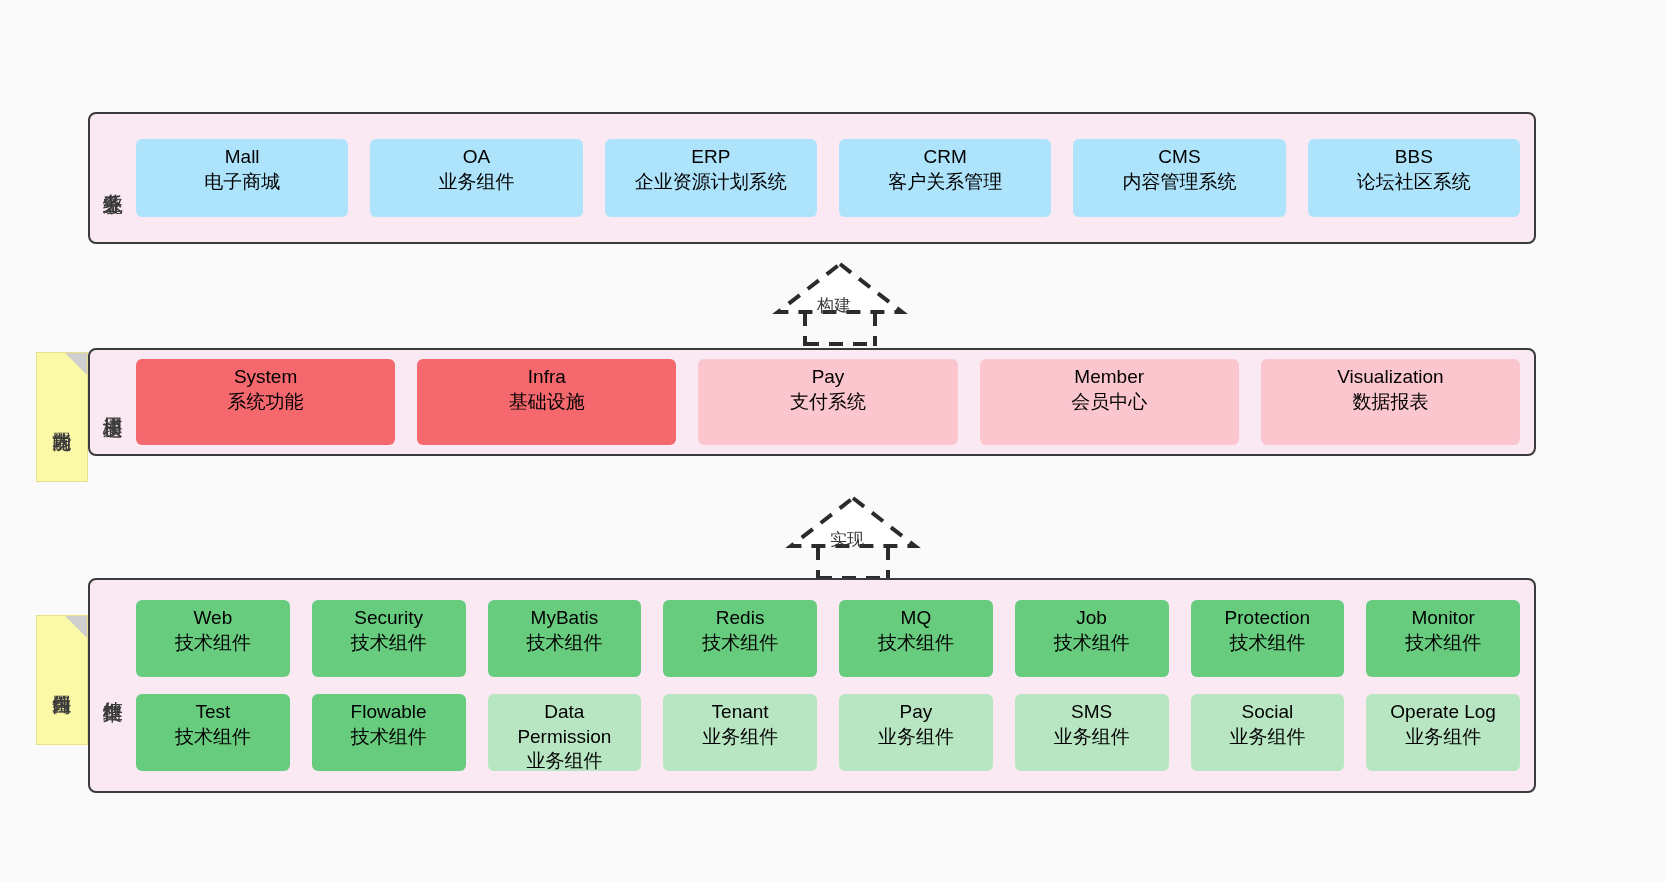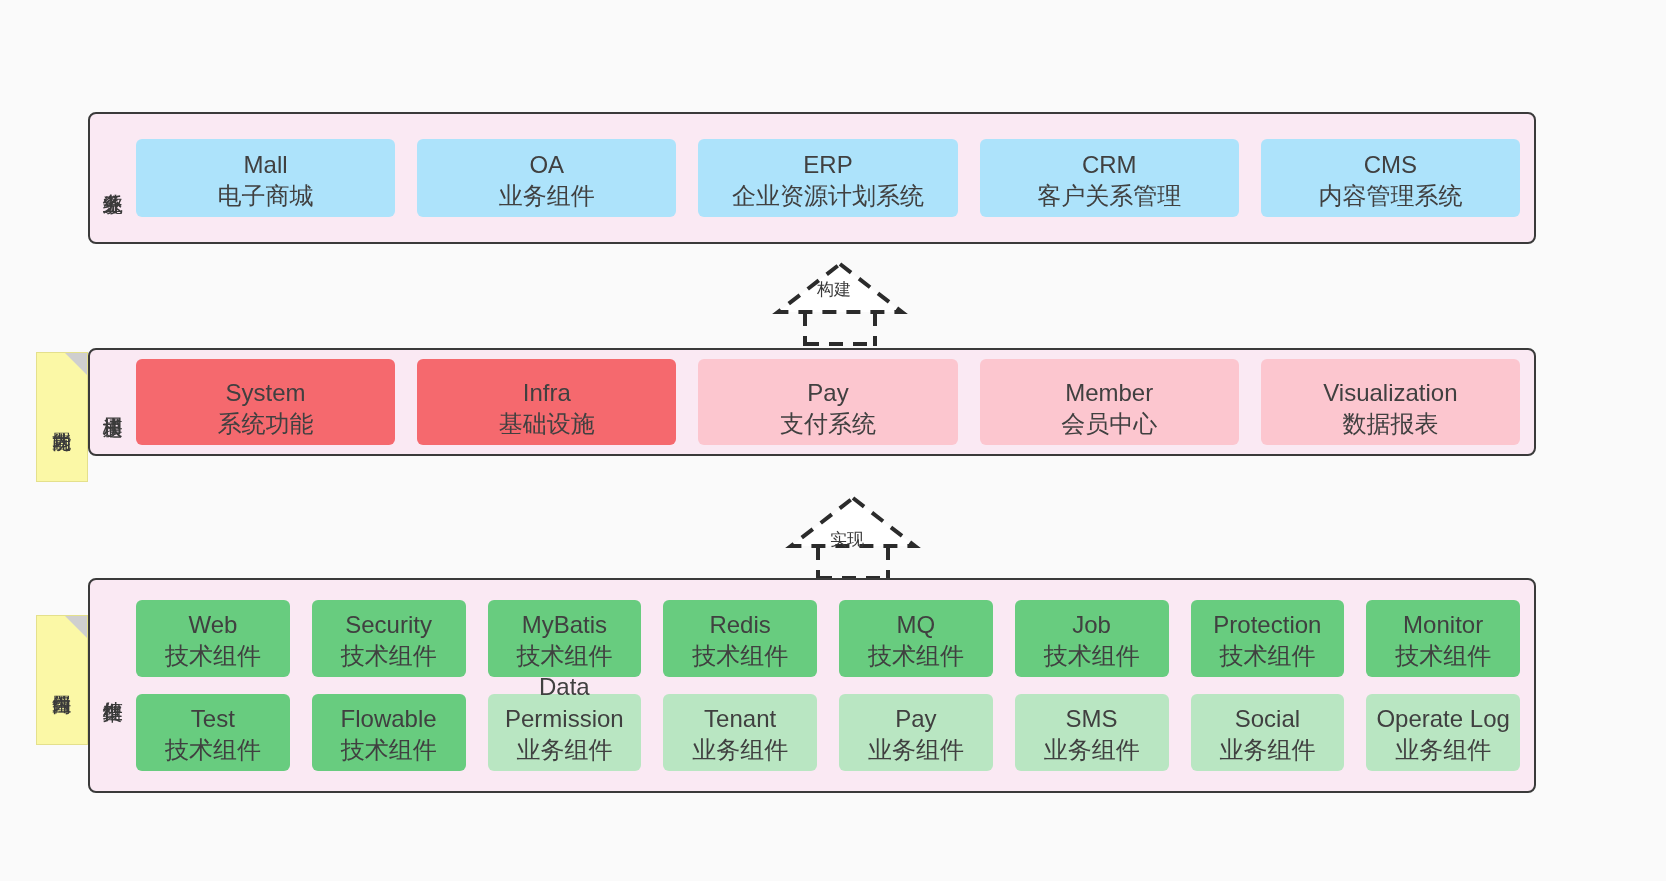--- a/index.html
+++ b/index.html
@@ -58,25 +58,25 @@
   }
 
   
   .cell{
     flex:1 1 0;
     box-sizing:border-box;
     border-radius:6px;
     display:flex;
     flex-direction:column;
     align-items:center;
-    justify-content:flex-end;
+    justify-content:flex-start;
     text-align:center;
-    font-size:24px;
+    font-size:19px;
     line-height:1.30;
-    color:#404040;
+    color:#000000;
     padding:6px 8px;
     min-width:0;
   }
   .cell .t1{white-space:normal;}
   .cell .t2{white-space:nowrap;}
 
   .blue{background:#ade3fb;height:78px;}
   .red{background:#f5696e;height:86px;}
   .pink{background:#fcc6cf;height:86px;}
   .green{background:#68cc7f;height:77px;}
@@ -146,32 +146,36 @@
         <div class="cell blue">
           <span class="t1">CRM</span>
           <span class="t2">客户关系管理</span>
         </div>
 
         <div class="cell blue">
           <span class="t1">CMS</span>
           <span class="t2">内容管理系统</span>
         </div>
 
+        <div class="cell blue">
+          <span class="t1">BBS</span>
+          <span class="t2">论坛社区系统</span>
+        </div>
 
       </div>
     </div>
   </div>
 
   <div class="uml" style="left:755px;top:258px;width:170px;height:88px;">
     <svg width="170" height="88" viewBox="0 0 170 88">
       <path d="M85 6 L147 54 L23 54 Z" fill="#ffffff" stroke="#2b2b2b" stroke-width="4" stroke-dasharray="14,10" stroke-linejoin="miter"></path>
       <path d="M50 54 L50 88 M120 54 L120 88" stroke="#2b2b2b" stroke-width="4" stroke-dasharray="14,10" fill="none"></path>
       <path d="M50 86 L120 86" stroke="#2b2b2b" stroke-width="4" stroke-dasharray="14,10" fill="none"></path>
     </svg>
-    <span class="lbl" style="left:62px;top:20px;">构建</span>
+    <span class="lbl" style="left:62px;top:36px;">构建</span>
   </div>
 
   <div class="note" style="left:36px;top:352px;width:52px;height:130px;">
     <span class="fold"></span>
     <span>内置功能</span>
   </div>
 
   <div class="band" id="band-2" style="left:88px;top:348px;width:1448px;height:108px;">
     <div class="band-title">通用模块</div>
     <div class="band-body">

